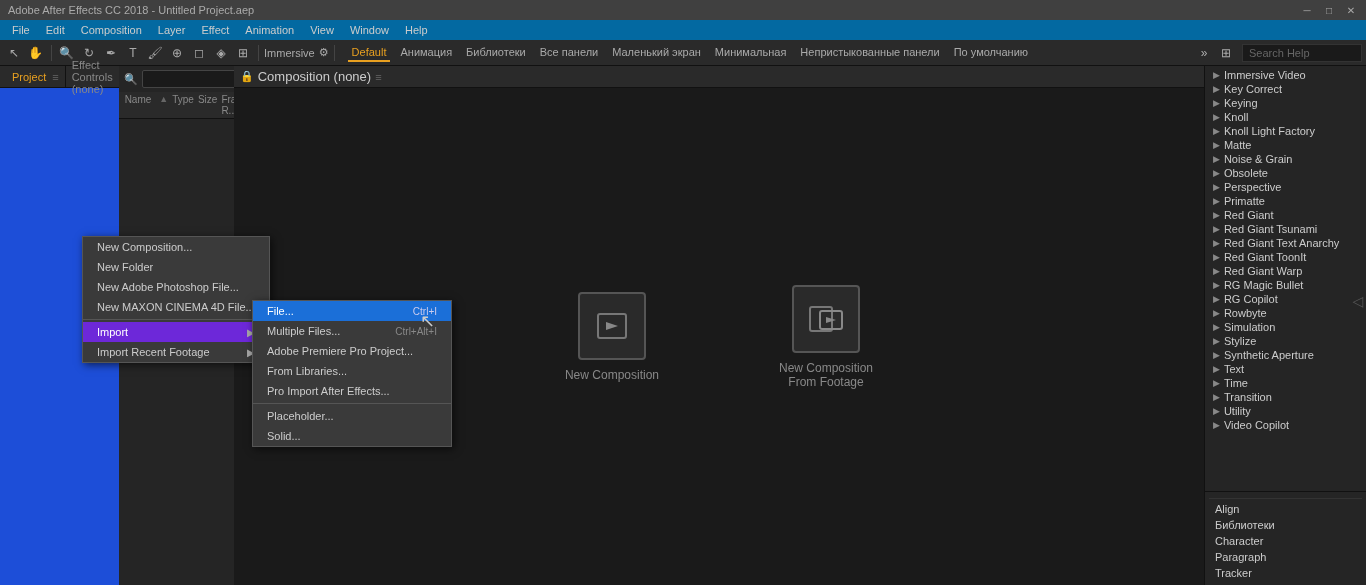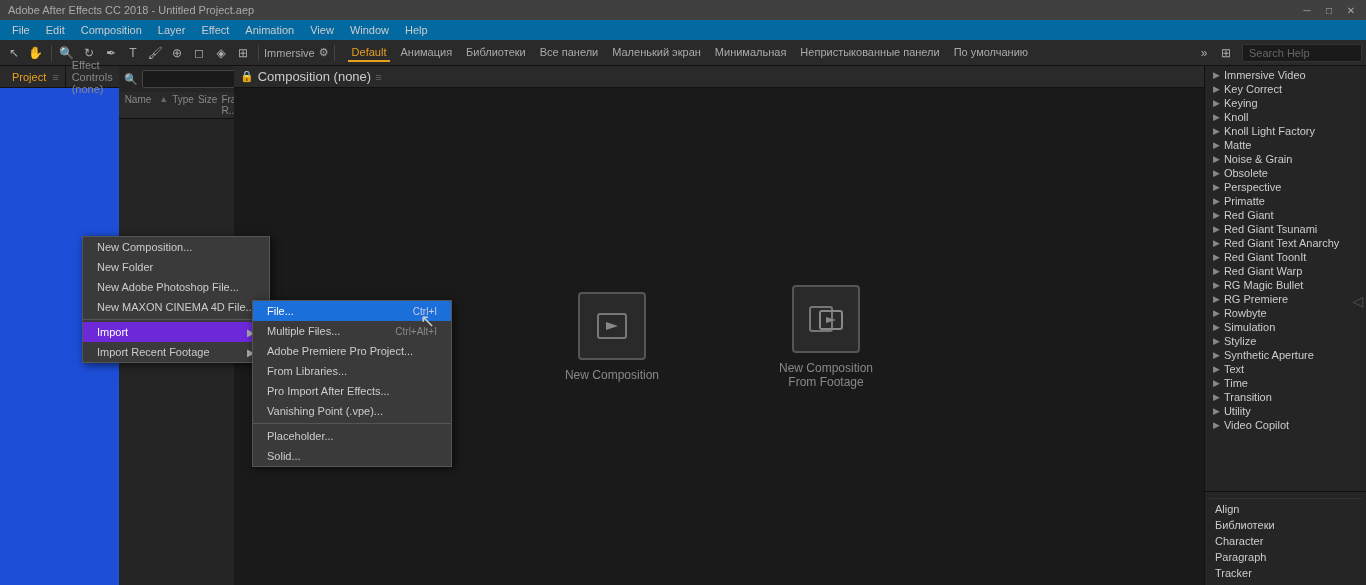--- a/index.html
+++ b/index.html
@@ -430,21 +430,21 @@
       <div class="effects-item">
         <span class="arrow">▶</span>
         <span>Red Giant Warp</span>
       </div>
       <div class="effects-item">
         <span class="arrow">▶</span>
         <span>RG Magic Bullet</span>
       </div>
       <div class="effects-item">
         <span class="arrow">▶</span>
-        <span>RG Premiere</span>
+        <span>RG Copilot</span>
       </div>
       <div class="effects-item">
         <span class="arrow">▶</span>
         <span>Rowbyte</span>
       </div>
       <div class="effects-item">
         <span class="arrow">▶</span>
         <span>Simulation</span>
       </div>
       <div class="effects-item">
@@ -523,23 +523,20 @@
   </div>
   <div class="sub-item">
     <span>Adobe Premiere Pro Project...</span>
   </div>
   <div class="sub-item">
     <span>From Libraries...</span>
   </div>
   <div class="sub-item">
     <span>Pro Import After Effects...</span>
   </div>
-  <div class="sub-item">
-    <span>Vanishing Point (.vpe)...</span>
-  </div>
   <div style="height:1px; background:#555; margin:2px 0;"></div>
   <div class="sub-item">
     <span>Placeholder...</span>
   </div>
   <div class="sub-item">
     <span>Solid...</span>
   </div>
 </div>
 
 <div style="position:absolute; top:310px; left:420px; font-size:18px; color:#ccc; pointer-events:none; z-index:200;">↖</div>

